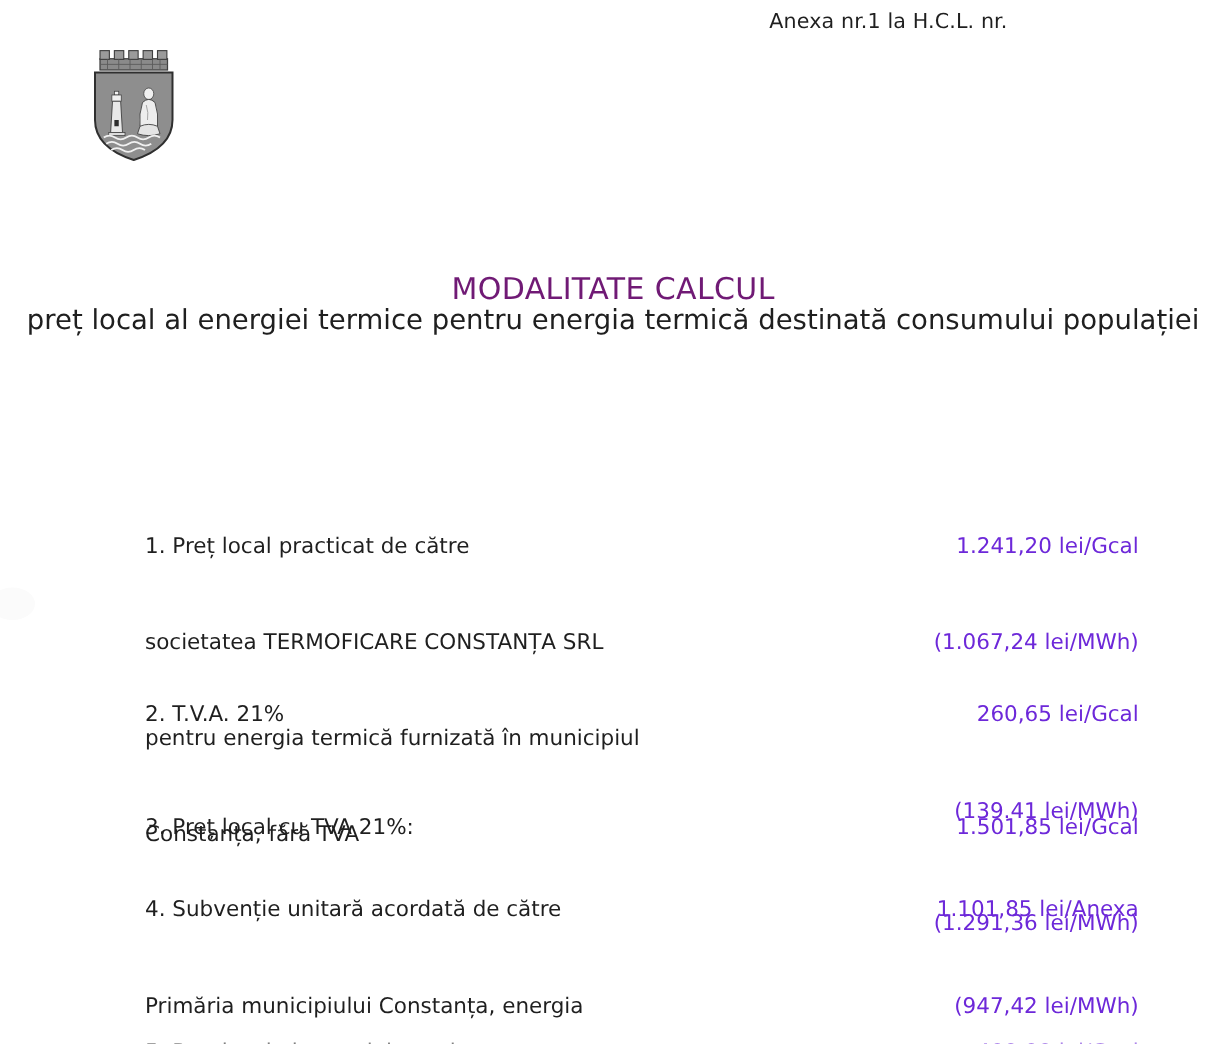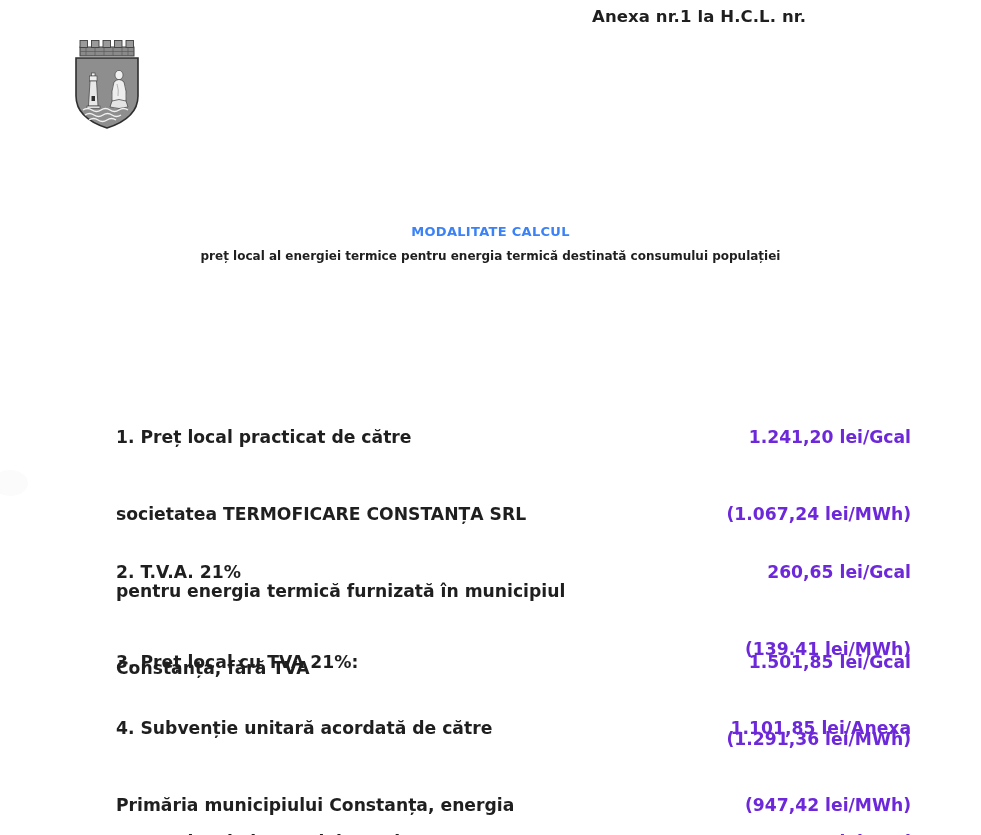--- a/index.html
+++ b/index.html
@@ -12,21 +12,20 @@
     font-family: "DejaVu Sans", "Liberation Sans", sans-serif;
     color: #1b1b1b;
     -webkit-font-smoothing: antialiased;
   }
   .page {
     position: relative;
     width: 981px;
     height: 835px;
     background: #ffffff;
     overflow: hidden;
-    font-weight: bold;
   }
 
   
   .annex-line {
     position: absolute;
     left: 0;
     top: 7px;
     width: 806px;
     text-align: right;
     font-size: 16.5px;
@@ -63,28 +62,28 @@
 
   
   .title-block {
     position: absolute;
     left: 0;
     top: 219px;
     width: 981px;
     text-align: center;
   }
   .title-main {
-    font-size: 13px;
+    font-size: 24px;
     line-height: 25px;
     letter-spacing: 0.3px;
-    color: #3b82f6;
+    color: #701a75;
     white-space: pre;
   }
   .title-sub {
-    font-size: 12px;
+    font-size: 22px;
     line-height: 25px;
     color: #1f1f1f;
     white-space: pre;
   }
 
   
   .rows {
     position: absolute;
     left: 0;
     top: 0;

